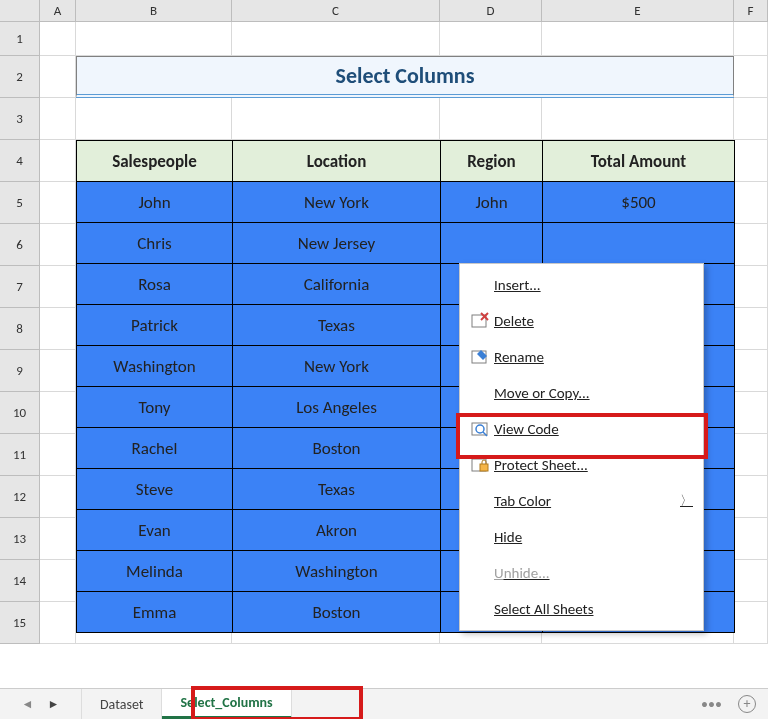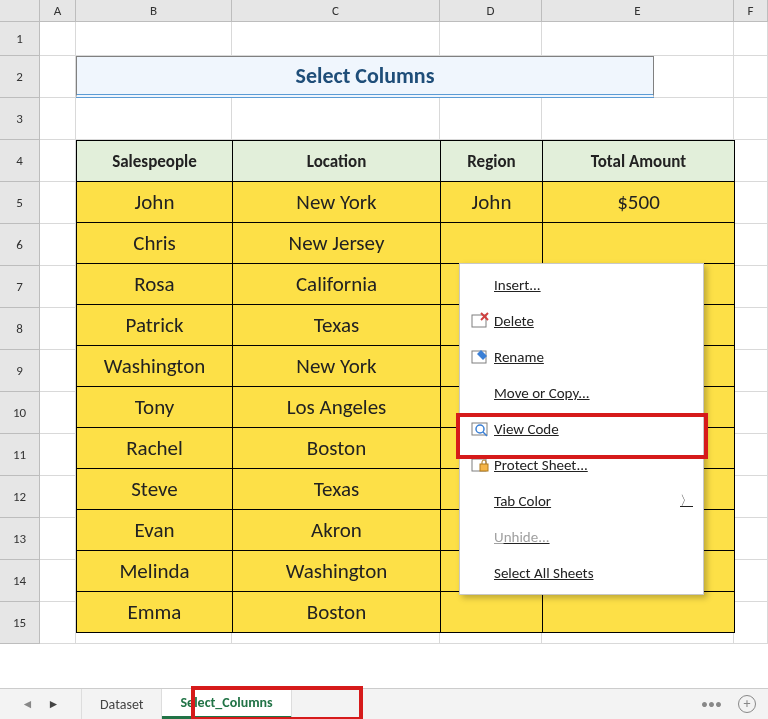--- a/index.html
+++ b/index.html
@@ -73,21 +73,21 @@
   .cell {
     border-right: 1px solid #d9d9d9;
     border-bottom: 1px solid #d9d9d9;
     display: flex; align-items: center; justify-content: center;
   }
 
   .title-merge {
     position: absolute;
     left: 36px;
     top: 34px;
-    width: 578px;
+    width: 658px;
     height: 42px;
     background: #f0f6fd;
     border: 1px solid #808080;
     border-top: 1px solid #808080;
     border-bottom: 4px double #5b9bd5;
     display:flex;align-items:center;justify-content:center;
     font-size: 22px;
     font-weight: bold;
     color: #1f4e79;
   }
@@ -96,23 +96,23 @@
     position: absolute;
     left: 36px;
     top: 118px;
     border-collapse: collapse;
     border-radius: 19px;
   }
   .data-table td {
     border: 1px solid #000;
     text-align: center;
     height: 41px;
-    font-size: 21px;
+    font-size: 17px;
     color: #222;
-    background: #fde047;
+    background: #3b82f6;
   }
   .data-table .hdr td {
     background: #e2efda;
     font-weight: bold;
     font-size: 17px;
   }
   .td-B { width: 156px; }
   .td-C { width: 208px; }
   .td-D { width: 102px; }
   .td-E { width: 192px; }
@@ -512,20 +512,24 @@
           <path d="M11 8 v-2 a2 2 0 0 1 4 0 v2" fill="none" stroke="#b07b1e"></path>
         </svg>
     </span>
     <span class="ctx-label"><span class="u">P</span>rotect Sheet...</span>
   </div>
   <div class="ctx-item">
     <span class="ctx-icon"></span>
     <span class="ctx-label"><span class="u">T</span>ab Color</span>
     <span class="ctx-sub">〉</span>
   </div>
+  <div class="ctx-item">
+    <span class="ctx-icon"></span>
+    <span class="ctx-label"><span class="u">H</span>ide</span>
+  </div>
   <div class="ctx-item disabled">
     <span class="ctx-icon"></span>
     <span class="ctx-label"><span class="u">U</span>nhide...</span>
   </div>
   <div class="ctx-item">
     <span class="ctx-icon"></span>
     <span class="ctx-label"><span class="u">S</span>elect All Sheets</span>
   </div>
 </div>
 <div class="ctx-highlight"></div>

